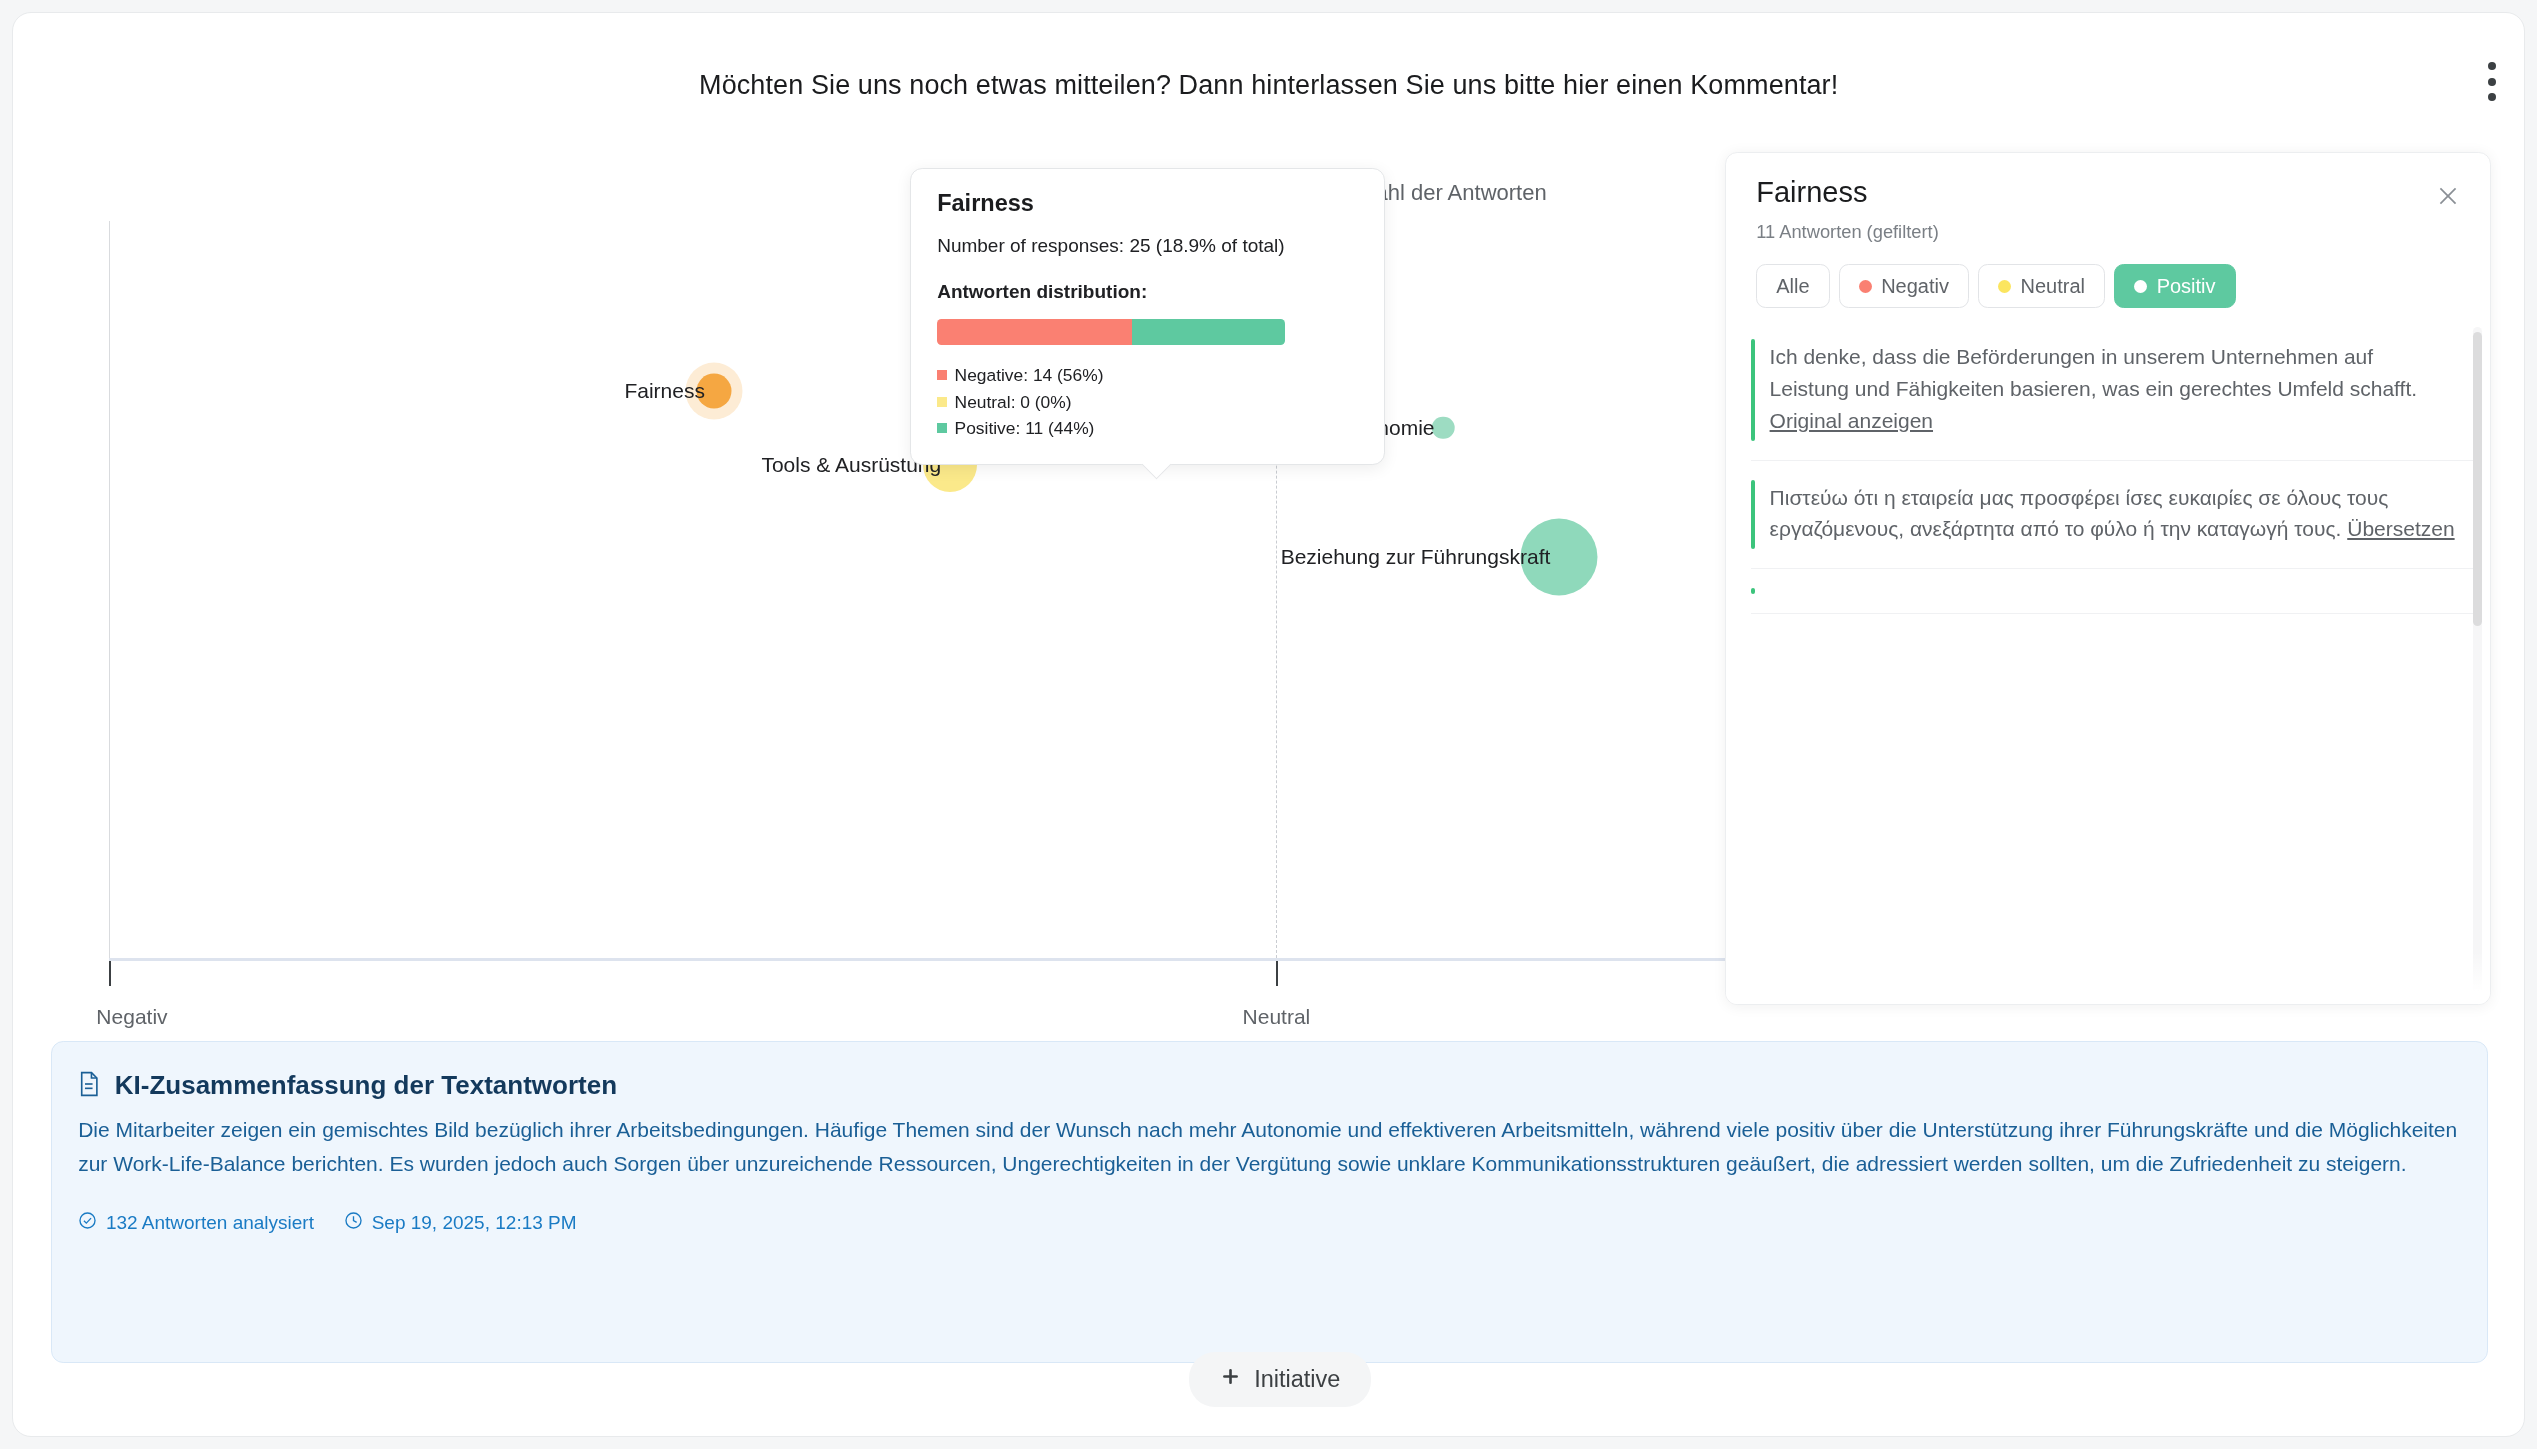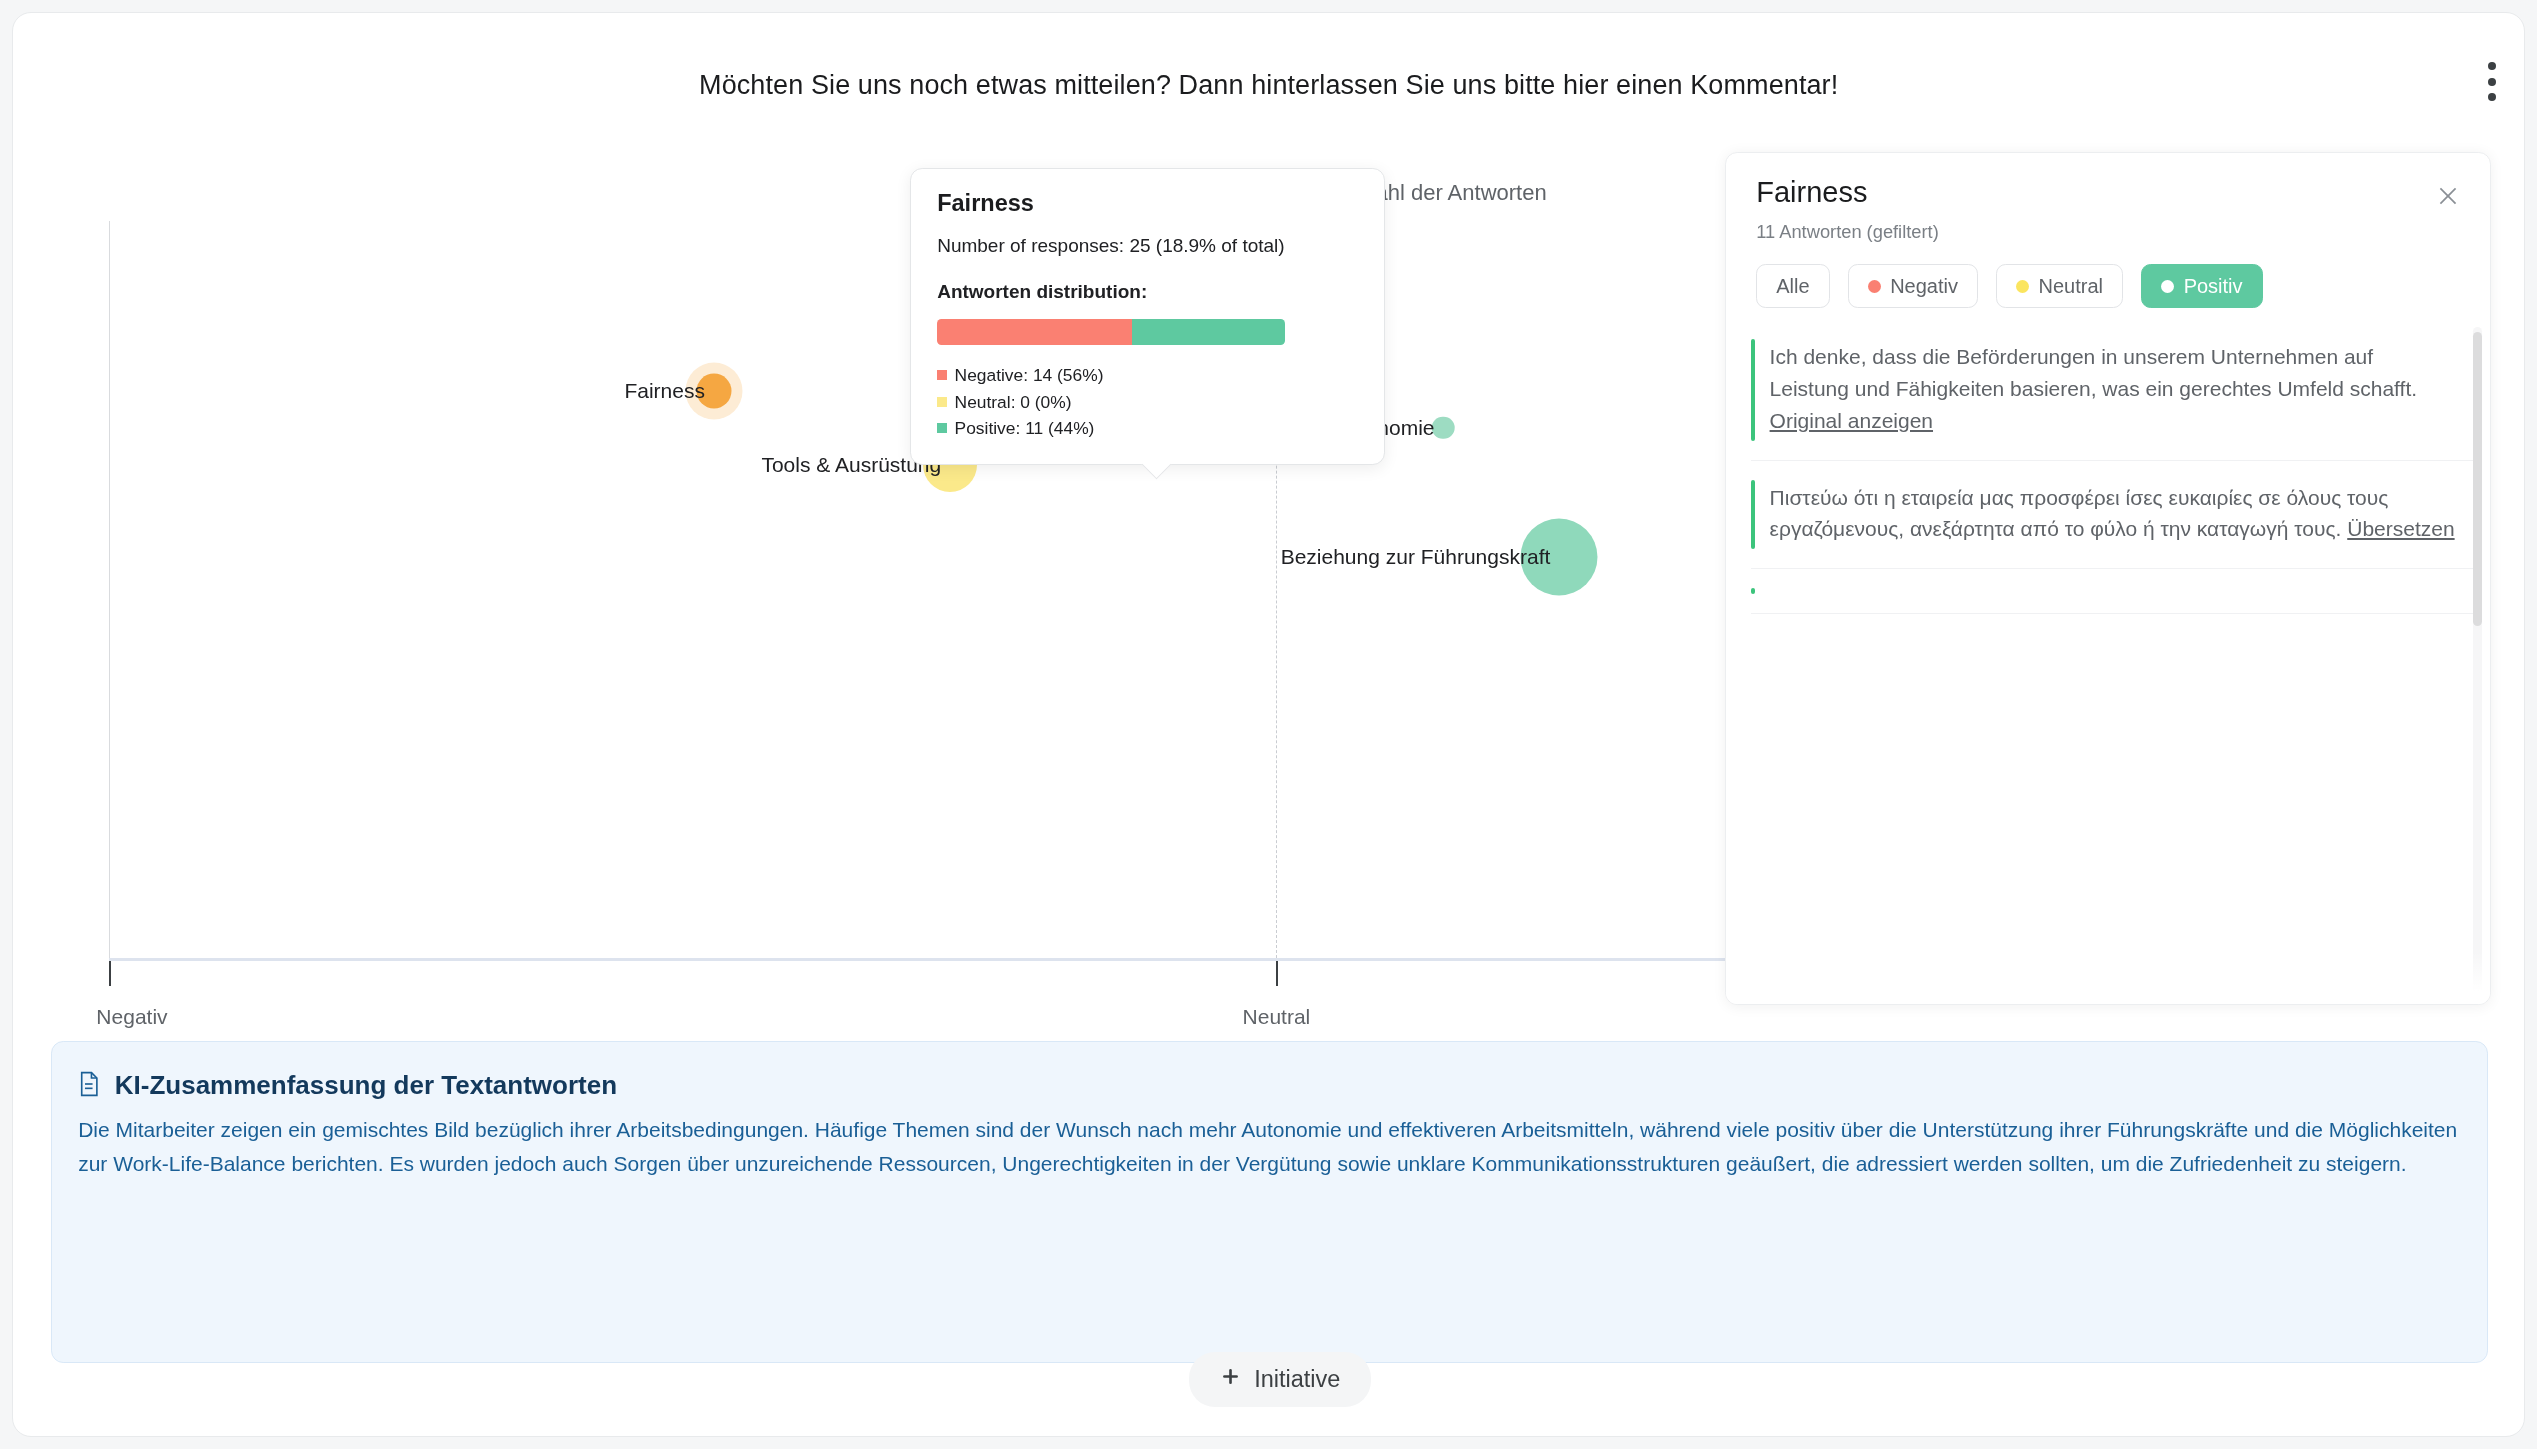--- a/index.html
+++ b/index.html
@@ -129,21 +129,21 @@
     overflow: hidden;
   }
   .panel-head { padding: 22.6px 30px 0 30px; }
   .panel-title { font-size: 29px; color: #1b1c1e; font-weight: 400; }
   .panel-count { font-size: 18.3px; color: #7a7f85; margin-top: 12.2px; }
   .panel-close {
     position: absolute; right: 22.6px; top: 22.6px;
     width: 40px; height: 40px; cursor: pointer;
     display: flex; align-items: center; justify-content: center;
   }
-  .chips { display: flex; gap: 18px; margin-top: 21px; padding: 0 30px; }
+  .chips { display: flex; gap: 9px; margin-top: 21px; padding: 0 30px; }
   .chip {
     display: flex; align-items: center; gap: 9.6px;
     border: 0.9px solid #e2e4e7; border-radius: 9.6px;
     padding: 9.6px 19px; font-size: 20px; color: #5f6368;
     background: #fff; cursor: pointer; white-space: nowrap;
   }
   .chip.active { background: #5ec9a0; border-color: #5ec9a0; color: #fff; }
   .chip .dot { width: 13px; height: 13px; border-radius: 50%; flex: none; }
 
   .resp-list {
@@ -349,20 +349,40 @@
         <svg width="22.6" height="26" viewBox="0 0 20 24" fill="none" stroke="#1a5f96" stroke-width="1.5">
           <path d="M3 1.5h9l5 5v16H3z"></path>
             <path d="M12 1.5v5h5"></path>
           <line x1="6" y1="12" x2="13" y2="12"></line>
             <line x1="6" y1="16" x2="13" y2="16"></line>
         </svg>
       </span>
       <span class="sum-title">KI-Zusammenfassung der Textantworten</span>
     </div>
     <div class="sum-body">Die Mitarbeiter zeigen ein gemischtes Bild bezüglich ihrer Arbeitsbedingungen. Häufige Themen sind der Wunsch nach mehr Autonomie und effektiveren Arbeitsmitteln, während viele positiv über die Unterstützung ihrer Führungskräfte und die Möglichkeiten zur Work-Life-Balance berichten. Es wurden jedoch auch Sorgen über unzureichende Ressourcen, Ungerechtigkeiten in der Vergütung sowie unklare Kommunikationsstrukturen geäußert, die adressiert werden sollten, um die Zufriedenheit zu steigern.</div>
+    <div class="sum-foot">
+      <span class="sum-meta">
+        <span>
+          <svg width="19" height="19" viewBox="0 0 24 24" fill="none" stroke="#1a7bc4" stroke-width="1.7">
+            <circle cx="12" cy="12" r="9.5"></circle>
+              <path d="M7.5 12.3l3 3 6-6.3"></path>
+          </svg>
+        </span>
+        <span>132 Antworten analysiert</span>
+      </span>
+      <span class="sum-meta">
+        <span>
+          <svg width="19" height="19" viewBox="0 0 24 24" fill="none" stroke="#1a7bc4" stroke-width="1.7">
+            <circle cx="12" cy="12" r="9.5"></circle>
+              <path d="M12 6.5V12l4 2.3"></path>
+          </svg>
+        </span>
+        <span>Sep 19, 2025, 12:13 PM</span>
+      </span>
+    </div>
   </div>
 
   <button class="init-btn">
     <span>
       <svg width="21" height="21" viewBox="0 0 24 24" fill="none" stroke="#3c4043" stroke-width="3" stroke-linecap="round">
         <line x1="12" y1="5" x2="12" y2="19"></line>
           <line x1="5" y1="12" x2="19" y2="12"></line>
       </svg>
     </span>
     <span>Initiative</span>

